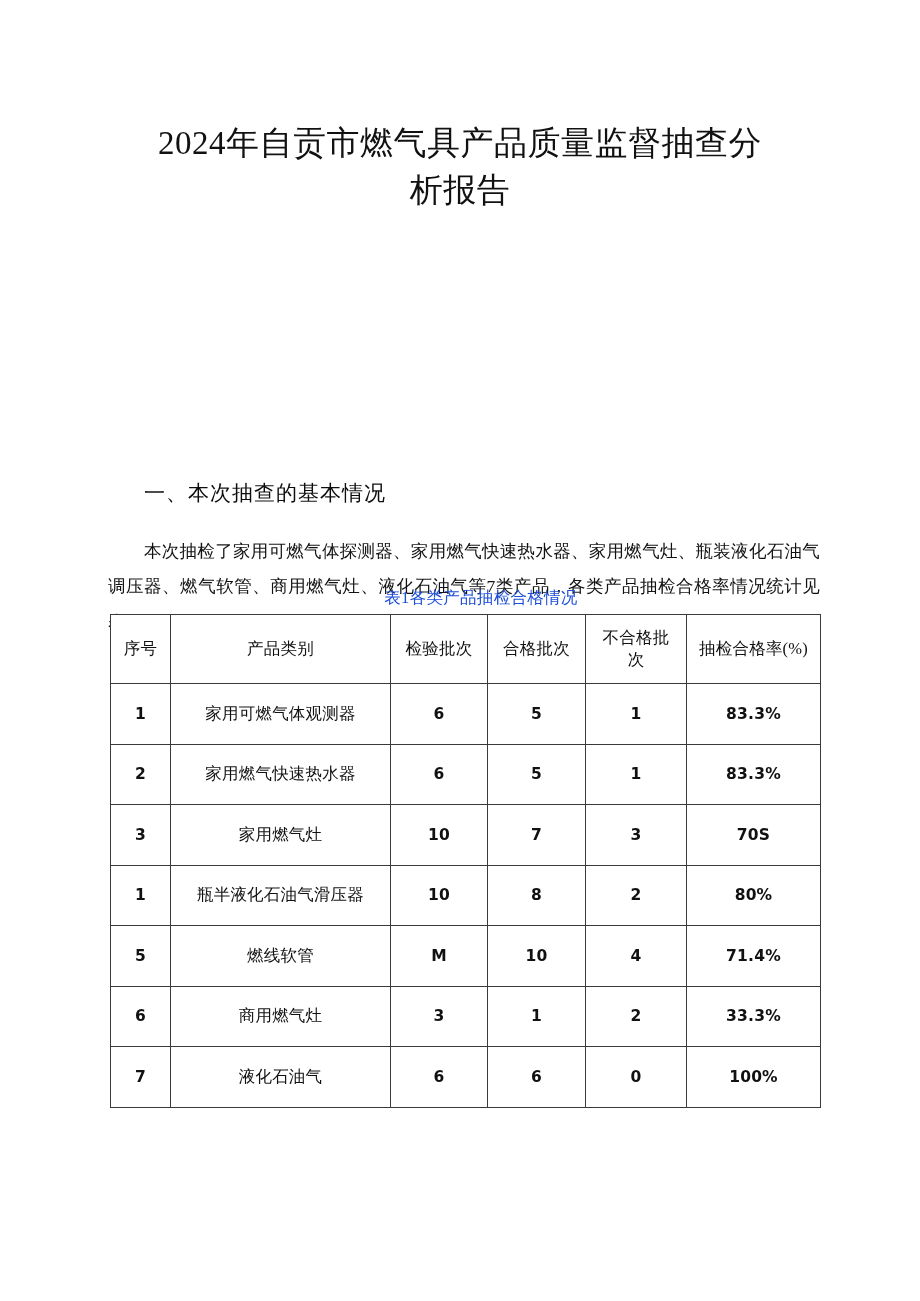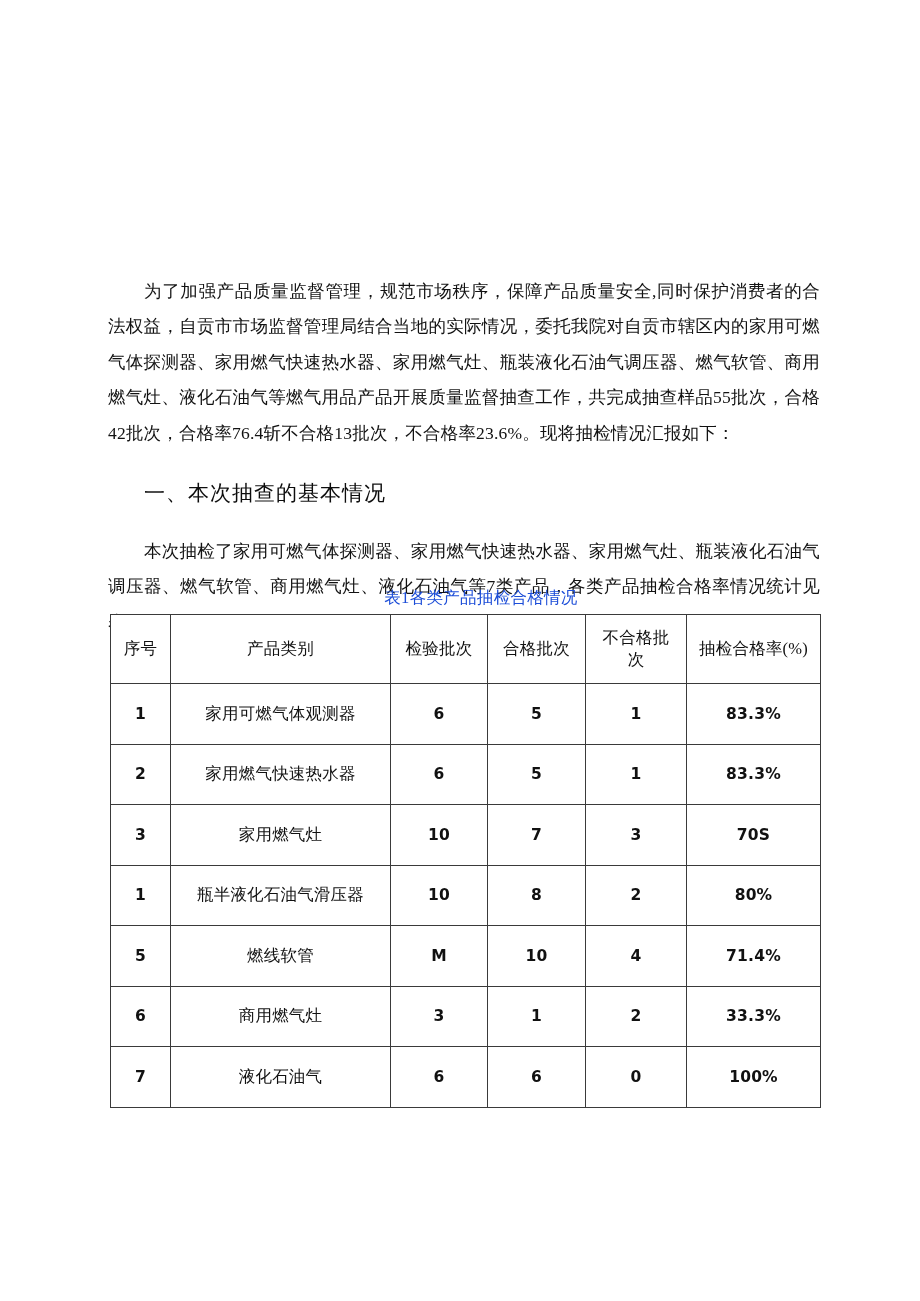--- a/index.html
+++ b/index.html
@@ -132,22 +132,22 @@
   col.c-insp  { width: 97px; }
   col.c-pass  { width: 98px; }
   col.c-fail  { width: 101px; }
   col.c-rate  { width: 134px; }
 </style>
 </head>
 <body>
 
 <div class="page">
 
-
-  <p class="body-block indent" id="para-intro">为了加强产品质量监督管理，规范市场秩序，保障产品质量安全,同时保护消费者的合法权益，自贡市市场监督管理局结合当地的实际情况，委托我院对自贡市辖区内的家用可燃气体探测器、家用燃气快速热水器、家用燃气灶、瓶装液化石油气调压器、燃气软管、商用燃气灶、液化石油气等燃气用品产品开展质量监督抽查工作，共完成抽查样品55批次，合格42批次，合格率76.4斩不合格13批次，不合格率23.6%。现将抽检情况汇报如下：</p>
+  <h1 class="doc-title">2024年自贡市燃气具产品质量监督抽查分析报告</h1>
+
 
   <h2 class="section-heading">一、本次抽查的基本情况</h2>
 
   <p class="body-block indent" id="para-scope">本次抽检了家用可燃气体探测器、家用燃气快速热水器、家用燃气灶、瓶装液化石油气调压器、燃气软管、商用燃气灶、液化石油气等7类产品，各类产品抽检合格率情况统计见表1。</p>
 
   <div class="table-caption">表1各类产品抽检合格情况</div>
 
   <div class="table-wrap">
     <table class="data-table">
       <colgroup>

